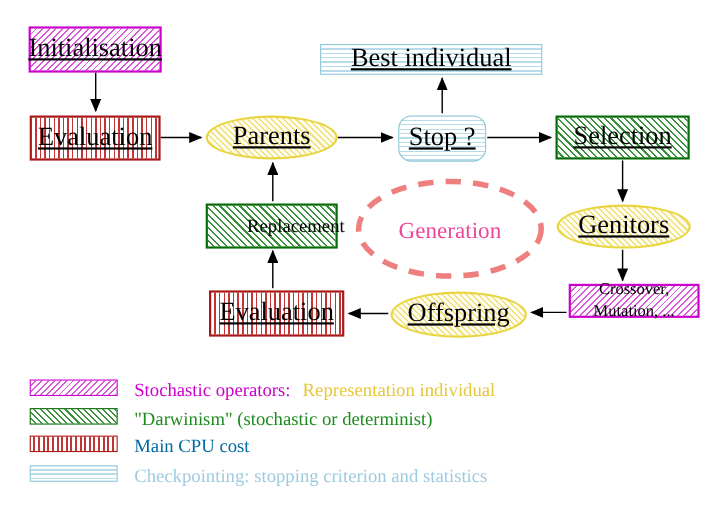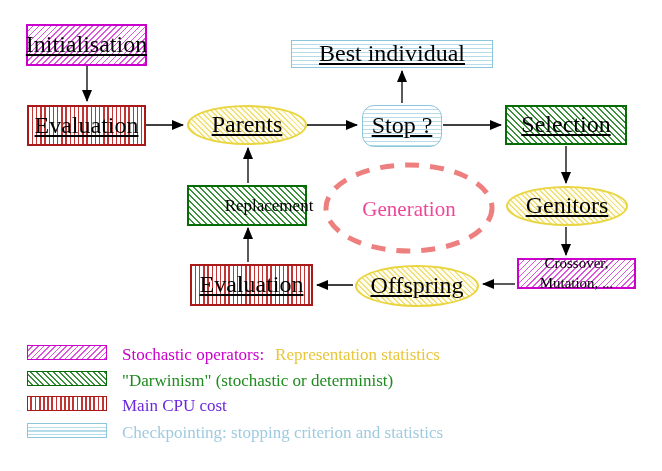--- a/index.html
+++ b/index.html
@@ -60,21 +60,21 @@
     border:1.5px solid #aa1818;
     background:repeating-linear-gradient(90deg,#ffffff 0 2.4px,#c23535 2.4px 4.2px);
   }
   .sw-cyan{
     border:1px solid #8cc6da;
     background:repeating-linear-gradient(180deg,#ffffff 0 2.6px,#b5dce8 2.6px 3.8px);
   }
   .t-magenta{color:#cc00cc;}
   .t-gold{color:#e8c63a;margin-left:11px;}
   .t-green{color:#1e8b1e;}
-  .t-red{color:#6d28d9;}
+  .t-red{color:#0369a1;}
   .t-cyan{color:#9fcbe0;}
 </style>
 </head>
 <body>
 
 <div class="canvas">
 
   <svg class="layer" width="662" height="471" viewBox="0 0 662 471">
     <defs>
       <marker id="ah" markerWidth="13" markerHeight="10" refX="11" refY="5" orient="auto" markerUnits="userSpaceOnUse">
@@ -142,21 +142,21 @@
     <span>Offspring</span>
   </div>
 
   <div class="gen-label">
     <span>Generation</span>
   </div>
 
   <div class="legend-row" style="top:345px;">
     <div class="swatch sw-magenta"></div>
     <span class="t-magenta">Stochastic operators:</span>
-    <span class="t-gold">Representation statistics</span>
+    <span class="t-gold">Representation individual</span>
   </div>
 
   <div class="legend-row" style="top:371px;">
     <div class="swatch sw-green"></div>
     <span class="t-green">"Darwinism" (stochastic or determinist)</span>
   </div>
 
   <div class="legend-row" style="top:396px;">
     <div class="swatch sw-red"></div>
     <span class="t-red">Main CPU cost</span>

